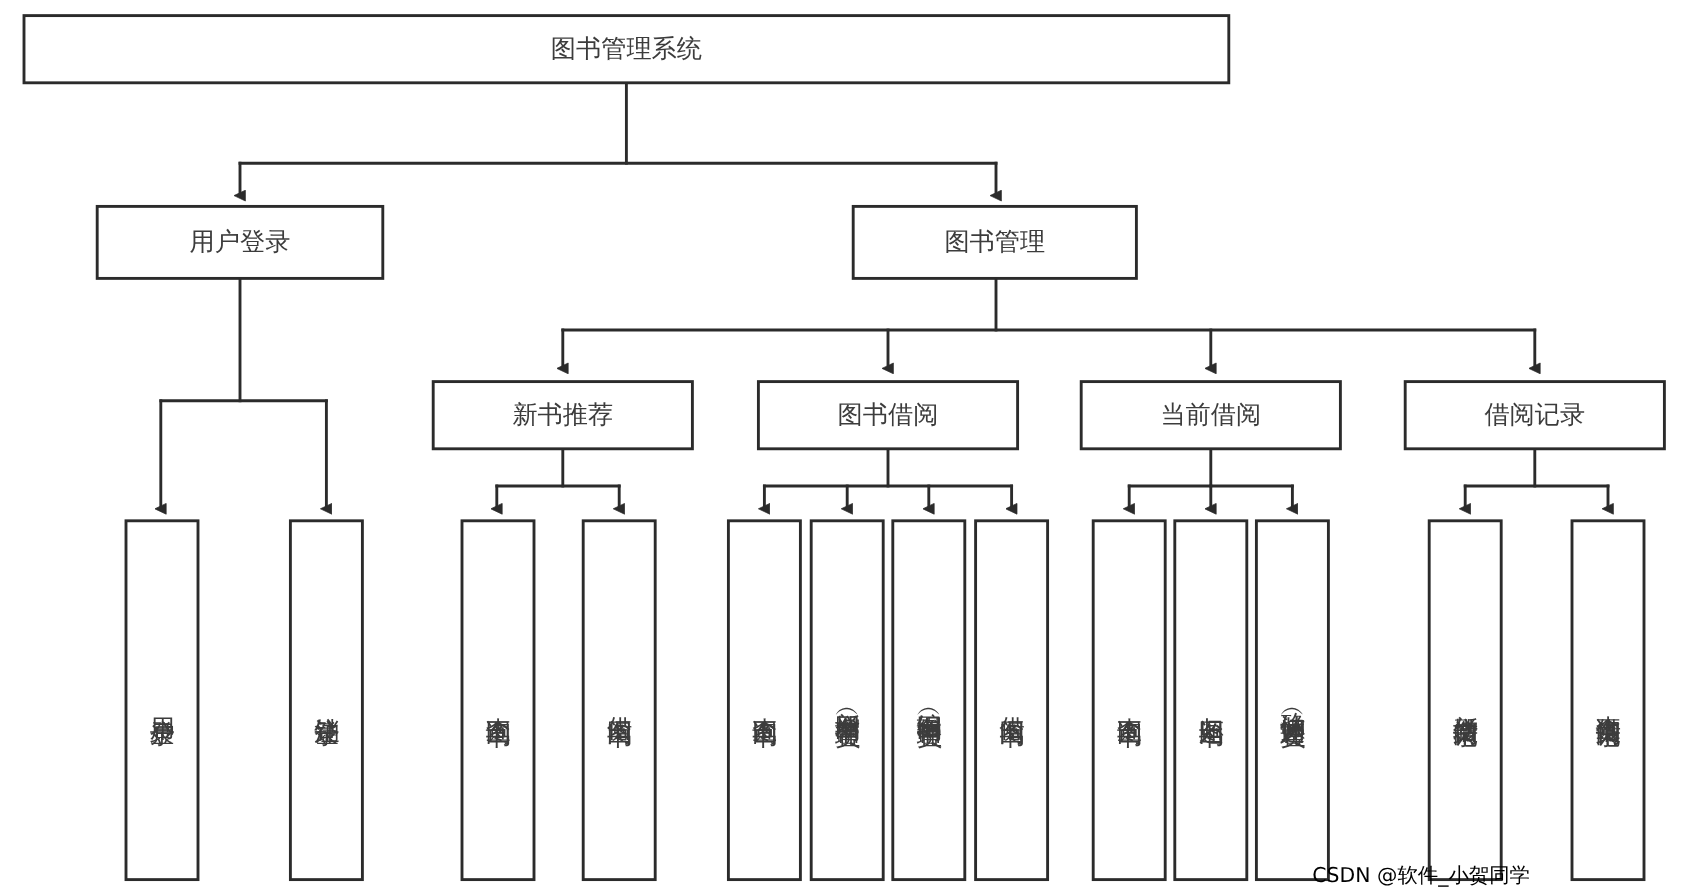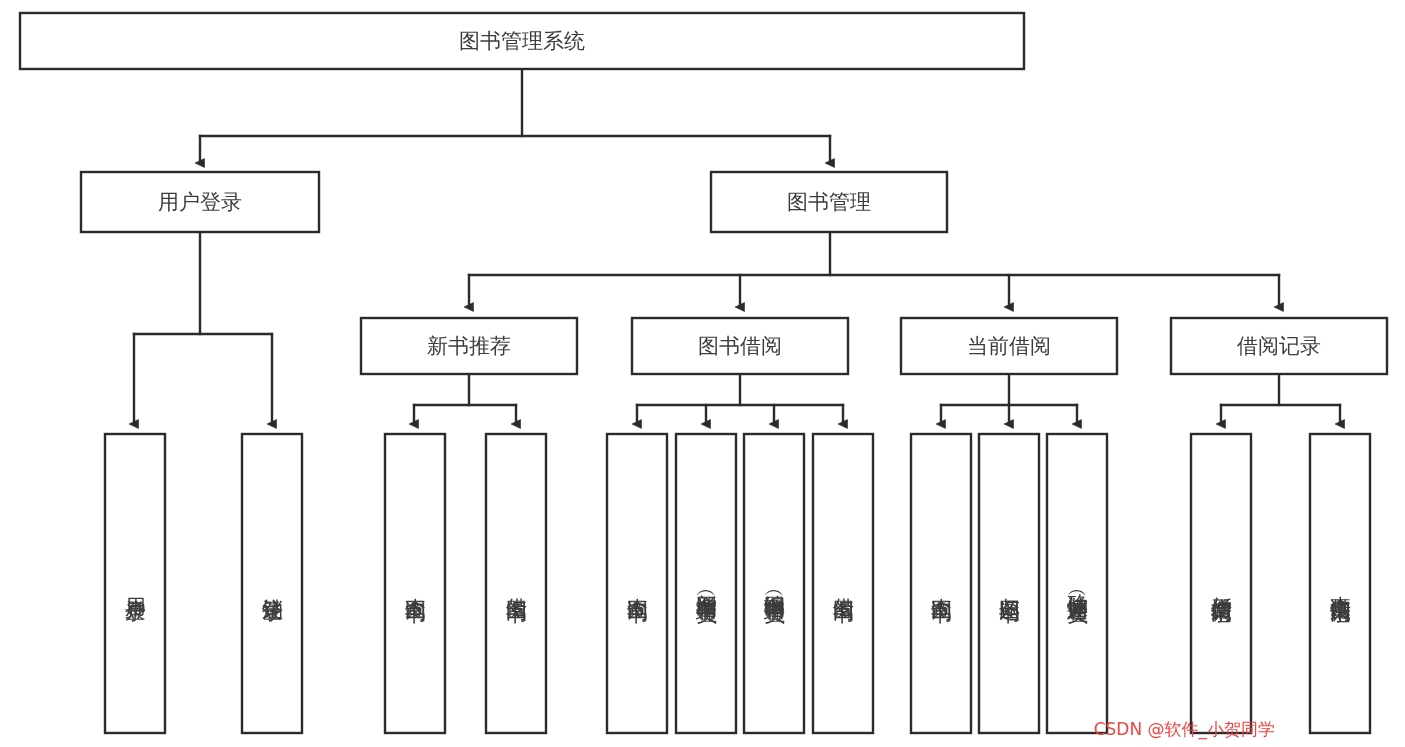--- a/index.html
+++ b/index.html
@@ -59,21 +59,21 @@
     letter-spacing: 1.5px;
     white-space: nowrap;
     pointer-events: none;
   }
   .watermark {
     position: absolute;
     right: 14px;
     bottom: 6px;
     font-family: "DejaVu Sans", "Liberation Sans", sans-serif;
     font-size: 17px;
-    color: #ef4444;
+    color: #000000;
     white-space: nowrap;
   }
 </style>
 </head>
 <body>
 
 <div id="diagram-root">
 
   <svg id="flow" viewBox="0 0 1405 747">
     <defs>

